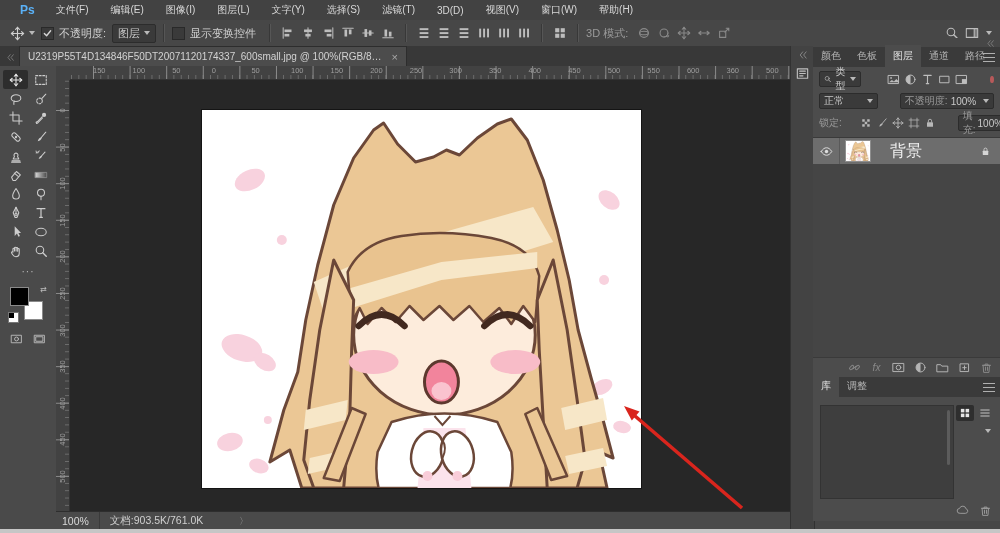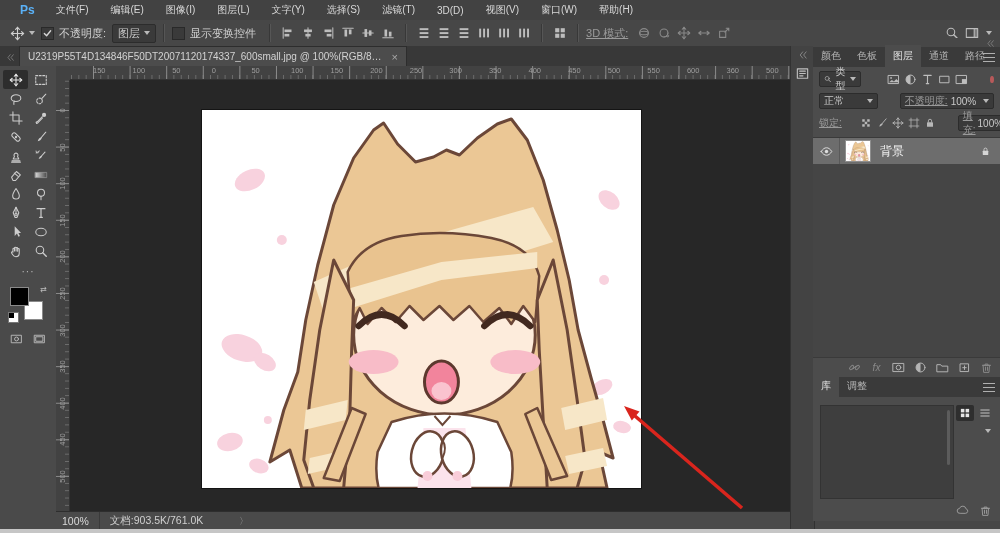--- a/index.html
+++ b/index.html
@@ -19,21 +19,21 @@
 
   
   .optionsbar{left:0;top:20px;width:1000px;height:26px;background:#474747;border-bottom:1px solid #2e2e2e;
               display:flex;align-items:center;}
   .toolchip{display:flex;align-items:center;margin:0 6px 0 10px;color:#cfcfcf;}
   .caret{width:0;height:0;border-left:3.5px solid transparent;border-right:3.5px solid transparent;
          border-top:4px solid #b9b9b9;display:inline-block;margin-left:4px;}
   .cb{width:11px;height:11px;background:#3a3a3a;border:1px solid #292929;display:inline-flex;
       align-items:center;justify-content:center;margin-right:5px;flex:none;}
   .oblabel{font-size:11px;color:#cfcfcf;margin-right:6px;white-space:nowrap;}
-  .dim{color:#9a9a9a;text-decoration:underline;}
+  .dim{color:#9a9a9a;}
   .dd{height:17px;background:#3a3a3a;border:1px solid #2c2c2c;border-radius:2px;display:inline-flex;
       align-items:center;padding:0 5px;font-size:11px;color:#c9c9c9;}
   .vsep{width:1px;height:18px;background:#383838;border-right:1px solid #565656;margin:0 7px;flex:none;}
   .obtn{width:20px;height:20px;display:flex;align-items:center;justify-content:center;color:#bdbdbd;flex:none;}
   .obtn svg{width:14px;height:14px;}
   .dimicons .obtn{color:#8a8a8a;}
   .ob-right{margin-left:auto;display:flex;align-items:center;padding-right:8px;}
 
   
   .tabbar{left:0;top:46px;width:790px;height:20px;background:#383838;display:flex;align-items:flex-end;}
@@ -102,21 +102,21 @@
   .reddot{width:7px;height:7px;border-radius:50%;background:#b8595a;margin-left:4px;}
   .lockico{width:16px;height:16px;display:flex;align-items:center;justify-content:center;color:#b8b8b8;}
   .lockico svg{width:12px;height:12px;}
   .layerlist{position:absolute;left:0;top:70px;width:187px;height:220px;background:#454545;
              border-top:1px solid #3a3a3a;border-bottom:1px solid #3a3a3a;}
   .layerrow{position:absolute;left:0;top:0;width:187px;height:26px;background:#6d6d6d;display:flex;align-items:center;}
   .eyecell{width:26px;height:26px;display:flex;align-items:center;justify-content:center;border-right:1px solid #595959;color:#dedede;flex:none;}
   .eyecell svg{width:13px;height:13px;}
   .thumb{width:24px;height:20px;background:#fff;margin-left:6px;outline:1px solid #8e8e8e;flex:none;}
   .thumb svg{display:block;width:24px;height:20px;}
-  .lname{font-size:12px;color:#f0f0f0;margin-left:10px;flex:1;}
+  .lname{font-size:16px;color:#f0f0f0;margin-left:20px;flex:1;}
   .llock{color:#d6d6d6;margin-right:9px;}
   .llock svg{width:11px;height:11px;}
   .fxbar{position:absolute;left:0;top:290px;width:187px;height:20px;background:#4c4c4c;border-top:1px solid #3a3a3a;
          display:flex;align-items:center;justify-content:flex-end;padding-right:6px;box-sizing:border-box;gap:7px;}
   .fxbar .b{width:15px;height:15px;display:flex;align-items:center;justify-content:center;color:#b4b4b4;}
   .fxbar .b svg{width:13px;height:13px;}
   .fxbar .dimb{color:#8a8a8a;}
   .fxtext{font-size:10px;font-style:italic;color:#8a8a8a;}
   .ptabs2{top:339px;}
   .pbody2{position:absolute;left:0;top:359px;width:187px;height:124px;background:#4c4c4c;}

